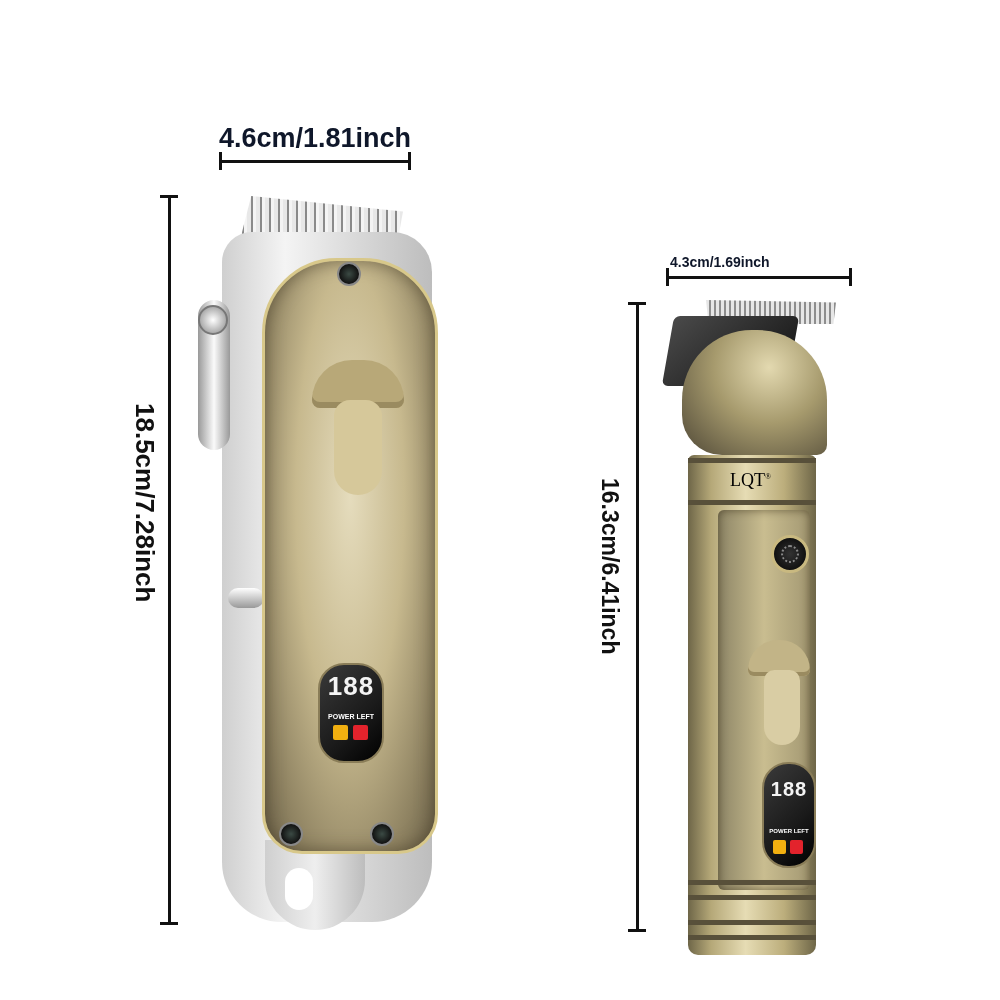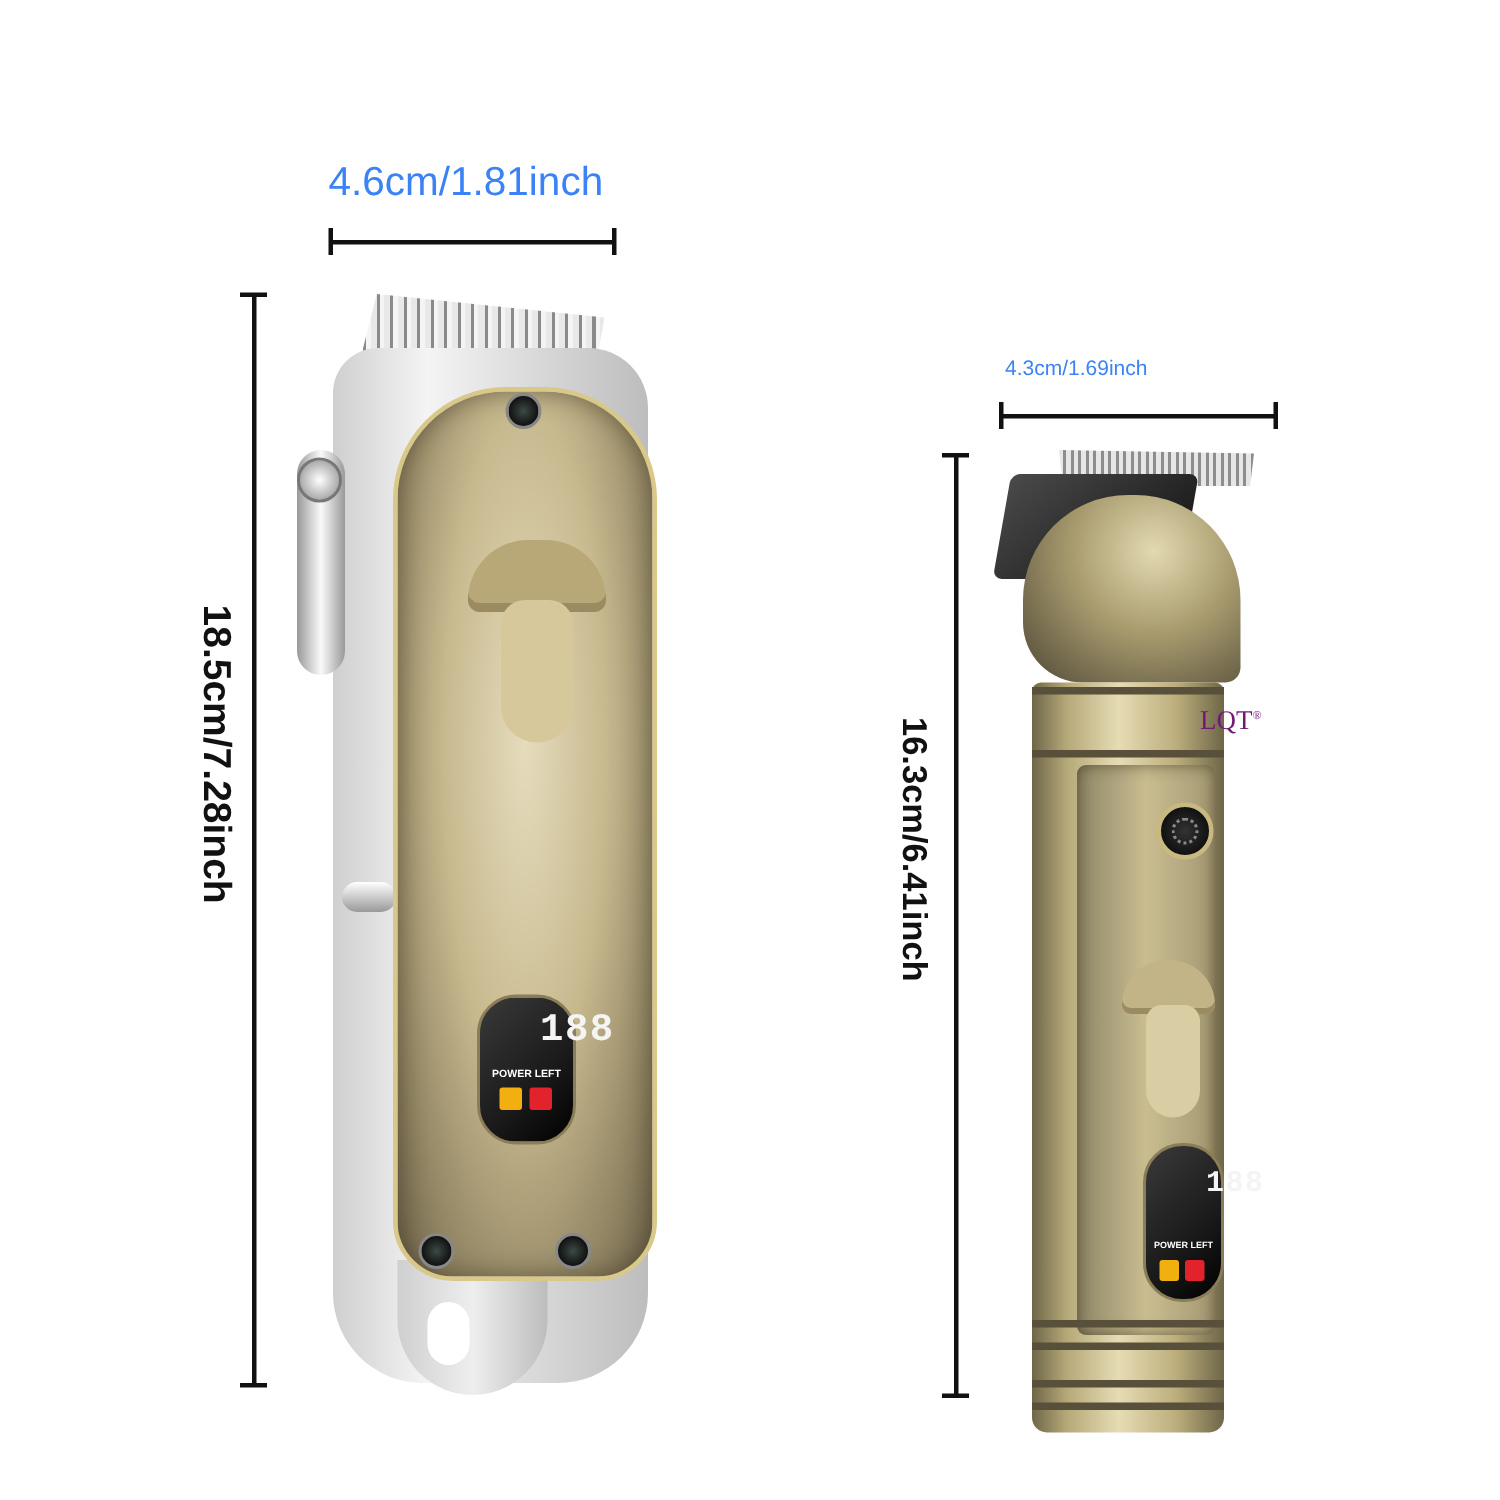--- a/index.html
+++ b/index.html
@@ -1,17 +1,17 @@
 <!DOCTYPE html>
 <html><head>
 <meta charset="utf-8">
 <style>
   html, body { margin: 0; padding: 0; background: #ffffff; }
   body { width: 1000px; height: 1000px; position: relative; overflow: hidden; font-family: "Liberation Sans", sans-serif; }
-  .dim-label { position: absolute; font-weight: normal; color: #3b82f6; white-space: nowrap; font-family: "Liberation Sans", sans-serif; }
+  .dim-label { position: absolute; font-weight: bold; color: #0f172a; white-space: nowrap; font-family: "Liberation Sans", sans-serif; margin-top: 17px; }
   .hline { position: absolute; height: 3px; background: #111; }
   .vline { position: absolute; width: 3px; background: #111; }
   .tick-v { position: absolute; width: 3px; height: 18px; background: #111; }
   .tick-h { position: absolute; height: 3px; width: 18px; background: #111; }
   .vlabel { position: absolute; font-weight: bold; color: #111; white-space: nowrap; transform-origin: left top; transform: rotate(90deg); }
 
   
   .clipper-blade { position: absolute; left: 238px; top: 196px; width: 165px; height: 52px;
     background: repeating-linear-gradient(90deg, #e8e8e8 0 4px, #8a8a8a 4px 6px, #f4f4f4 6px 9px);
     clip-path: polygon(8% 0, 100% 30%, 96% 100%, 0 100%); }
@@ -28,39 +28,39 @@
   .lever { position: absolute; left: 198px; top: 300px; width: 32px; height: 150px;
     background: linear-gradient(90deg,#999,#fafafa,#999); border-radius: 16px; }
   .lever-knob { position: absolute; left: 198px; top: 305px; width: 26px; height: 26px; border-radius: 50%; background: radial-gradient(circle,#fff,#888); border: 2px solid #777; }
   .side-switch { position: absolute; left: 228px; top: 588px; width: 36px; height: 20px; border-radius: 10px; background: linear-gradient(180deg,#fff,#999); }
 
   .face { position: absolute; left: 312px; top: 360px; width: 92px; height: 140px; }
   .face .hat { position: absolute; left: 0; top: 0; width: 92px; height: 48px; background: #b8a878; border-radius: 40px 40px 8px 8px; box-shadow: inset 0 -6px 0 #9a8b60; }
   .face .head { position: absolute; left: 22px; top: 40px; width: 48px; height: 95px; background: #d6c89a; border-radius: 20px 20px 30px 30px; }
 
   .display { position: absolute; border-radius: 26px; background: linear-gradient(135deg,#3a3a3a 0%,#1a1a1a 60%,#000 100%); border: 2px solid #8a7d58; }
-  .display .digits { position: absolute; left: 0; right: 0; text-align: left; color: #f4f4f4; font-family: Liberation Mono, monospace; font-weight: bold; letter-spacing: 1px; margin-left: 40px; }
+  .display .digits { position: absolute; left: 0; right: 0; text-align: center; color: #f4f4f4; font-family: Liberation Sans, sans-serif; font-weight: bold; letter-spacing: 1px; }
   .display .pl { position: absolute; left: 0; right: 0; text-align: center; color: #fff; font-weight: bold; white-space: nowrap; }
   .display .ic { position: absolute; border-radius: 2px; }
   .ic-y { background: #f2b010; }
   .ic-r { background: #e3232c; }
 
   
   .trim-blade { position: absolute; left: 706px; top: 300px; width: 130px; height: 24px;
     background: repeating-linear-gradient(90deg,#e6e6e6 0 3px,#8d8d8d 3px 5px); clip-path: polygon(0 0,100% 10%,98% 100%,2% 100%); }
   .trim-guard { position: absolute; left: 668px; top: 316px; width: 125px; height: 70px; background: linear-gradient(135deg,#4a4a4a,#111); transform: skewX(-10deg); border-radius: 6px; }
   .trim-head { position: absolute; left: 682px; top: 330px; width: 145px; height: 125px;
     background: radial-gradient(ellipse at 60% 30%,#e3d9b0 0%,#a69a6d 45%,#5e5640 90%); border-radius: 70px 70px 10px 40px; }
   .trim-body { position: absolute; left: 688px; top: 455px; width: 128px; height: 500px;
     background: linear-gradient(90deg,#6e6648 0%,#b5a878 18%,#e6dcb4 45%,#bcae7c 75%,#6e6648 100%);
     border-radius: 6px 6px 10px 10px; }
   .trim-panel { position: absolute; left: 718px; top: 510px; width: 92px; height: 380px;
     background: linear-gradient(90deg,#8d8566,#c9bd90,#a39872); border-radius: 6px; box-shadow: inset 0 0 10px rgba(40,30,10,0.55); }
   .trim-band { position: absolute; left: 688px; height: 5px; width: 128px; background: #58503a; }
-  .logo { position: absolute; left: 800px; top: 470px; font-family: "Liberation Serif", serif; font-size: 18px; color: #701a75; }
+  .logo { position: absolute; left: 730px; top: 470px; font-family: "Liberation Serif", serif; font-size: 18px; color: #000000; }
   .logo sup { font-size: 8px; }
   .power-btn { position: absolute; left: 771px; top: 535px; width: 32px; height: 32px; border-radius: 50%;
     background: radial-gradient(circle,#333 0%,#111 70%); border: 3px solid #c9b980; }
   .power-ring { position: absolute; left: 7px; top: 7px; width: 18px; height: 18px; border-radius: 50%; border: 2px dotted #8a8a8a; box-sizing: border-box; }
   .tface { position: absolute; left: 748px; top: 640px; width: 62px; height: 110px; }
   .tface .hat { position: absolute; left: 0; top: 0; width: 62px; height: 36px; background: #c2b487; border-radius: 30px 30px 6px 6px; box-shadow: inset 0 -4px 0 #9a8b60; }
   .tface .head { position: absolute; left: 16px; top: 30px; width: 36px; height: 75px; background: #d9cda4; border-radius: 14px 14px 24px 24px; }
 </style>
 </head>
 <body>

